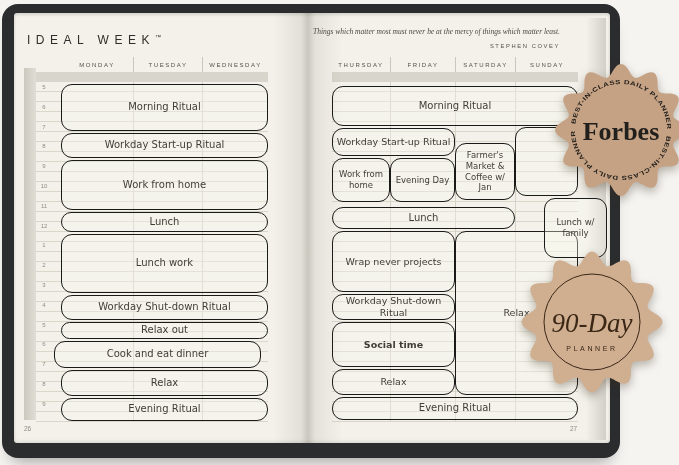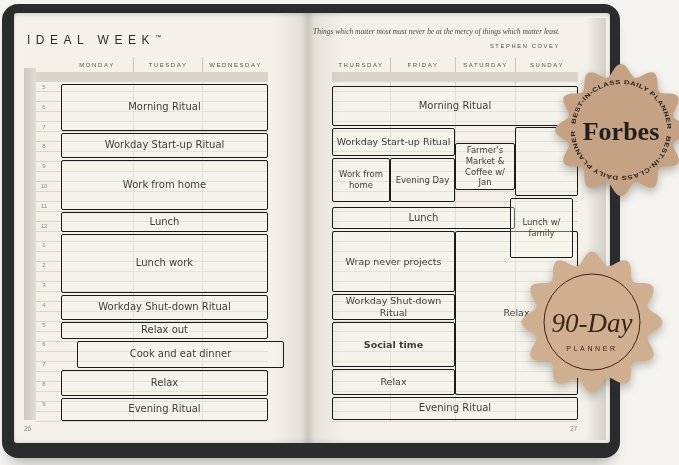--- a/index.html
+++ b/index.html
@@ -44,21 +44,21 @@
   .band-right{left:332px;width:246px}
   .grid{position:absolute;top:82px;height:340px;
         background:repeating-linear-gradient(to bottom,
           rgba(0,0,0,0) 0px,rgba(0,0,0,0) 9px,var(--rule) 9px,var(--rule) 10px)}
   .grid-left{left:36px;width:232px}
   .grid-right{left:332px;width:246px}
   .vline{position:absolute;top:82px;height:340px;width:1px;background:#d5d2c6}
   .hour{position:absolute;left:34px;width:20px;text-align:center;
         font-size:6px;color:var(--muted)}
   .blk{position:absolute;box-sizing:border-box;border:1.6px solid var(--blkborder);
-       border-radius:2px;background:rgba(250,248,242,.35);
+       border-radius:11px;background:rgba(250,248,242,.35);
        display:flex;align-items:center;justify-content:center;text-align:center;
        color:var(--ink);font-family:"DejaVu Sans",sans-serif;line-height:1.25;
        padding:1px 3px}
   .pgnum{position:absolute;top:425px;font-size:6.5px;color:var(--muted)}
   .pgnum-left{left:24px}.pgnum-right{left:570px}
   .badges{position:absolute;left:0;top:0;pointer-events:none}
   .badge-shadow{filter:drop-shadow(0 4px 5px rgba(60,45,30,.35))}
   .ringtext{font-family:"Liberation Sans",sans-serif;font-size:6px;
             letter-spacing:.4px;font-weight:bold}
   .forbes-word{font-family:"Liberation Serif",serif;font-weight:bold;font-size:26px}
@@ -125,32 +125,32 @@
       <div class="hour" style="top: 400.8px;">9</div>
     </div>
   <div id="blocks-layer">
       <div class="blk" style="left: 61px; top: 84px; width: 207px; height: 47px; font-size: 10px;">Morning Ritual</div>
       <div class="blk" style="left: 61px; top: 133px; width: 207px; height: 25px; font-size: 10px;">Workday Start-up Ritual</div>
       <div class="blk" style="left: 61px; top: 160px; width: 207px; height: 50px; font-size: 10px;">Work from home</div>
       <div class="blk" style="left: 61px; top: 212px; width: 207px; height: 20px; font-size: 10px;">Lunch</div>
       <div class="blk" style="left: 61px; top: 234px; width: 207px; height: 59px; font-size: 10px;">Lunch work</div>
       <div class="blk" style="left: 61px; top: 295px; width: 207px; height: 25px; font-size: 10px;">Workday Shut-down Ritual</div>
       <div class="blk" style="left: 61px; top: 322px; width: 207px; height: 17px; font-size: 10px;">Relax out</div>
-      <div class="blk" style="left: 77px; top: 341px; width: 207px; height: 27px; font-size: 10px;">Cook and eat dinner</div>
+      <div class="blk" style="left: 54px; top: 341px; width: 207px; height: 27px; font-size: 10px;">Cook and eat dinner</div>
       <div class="blk" style="left: 61px; top: 370px; width: 207px; height: 26px; font-size: 10px;">Relax</div>
       <div class="blk" style="left: 61px; top: 398px; width: 207px; height: 23px; font-size: 10px;">Evening Ritual</div>
       <div class="blk" style="left: 332px; top: 86px; width: 246px; height: 40px; font-size: 10px;">Morning Ritual</div>
       <div class="blk" style="left: 332px; top: 128px; width: 123px; height: 28px; font-size: 9.5px;">Workday Start-up Ritual</div>
       <div class="blk" style="left: 515px; top: 127px; width: 63px; height: 69px; font-size: 8.5px;"></div>
-      <div class="blk" style="left: 455px; top: 143px; width: 60px; height: 47px; font-size: 8.5px;">Farmer's Market &amp; Coffee w/ Jan</div>
+      <div class="blk" style="left: 455px; top: 143px; width: 60px; height: 57px; font-size: 8.5px;">Farmer's Market &amp; Coffee w/ Jan</div>
       <div class="blk" style="left: 332px; top: 158px; width: 58px; height: 44px; font-size: 8.5px;">Work from home</div>
       <div class="blk" style="left: 390px; top: 158px; width: 65px; height: 44px; font-size: 8.5px;">Evening Day</div>
       <div class="blk" style="left: 332px; top: 207px; width: 183px; height: 22px; font-size: 10px;">Lunch</div>
       <div class="blk" style="left: 455px; top: 231px; width: 123px; height: 164px; font-size: 9.5px;">Relax</div>
-      <div class="blk" style="left: 510px; top: 198px; width: 63px; height: 60px; font-size: 8.5px;">Lunch w/ family</div>
+      <div class="blk" style="left: 544px; top: 198px; width: 63px; height: 60px; font-size: 8.5px;">Lunch w/ family</div>
       <div class="blk" style="left: 332px; top: 231px; width: 123px; height: 61px; font-size: 9.5px;">Wrap never projects</div>
       <div class="blk" style="left: 332px; top: 294px; width: 123px; height: 26px; font-size: 9.5px;">Workday Shut-down Ritual</div>
       <div class="blk" style="left: 332px; top: 322px; width: 123px; height: 45px; font-size: 9.5px; font-weight: bold;">Social time</div>
       <div class="blk" style="left: 332px; top: 369px; width: 123px; height: 26px; font-size: 9.5px;">Relax</div>
       <div class="blk" style="left: 332px; top: 397px; width: 246px; height: 23px; font-size: 10px;">Evening Ritual</div>
     </div>
 
   <div class="pgnum pgnum-left">26</div>
   <div class="pgnum pgnum-right">27</div>
 

